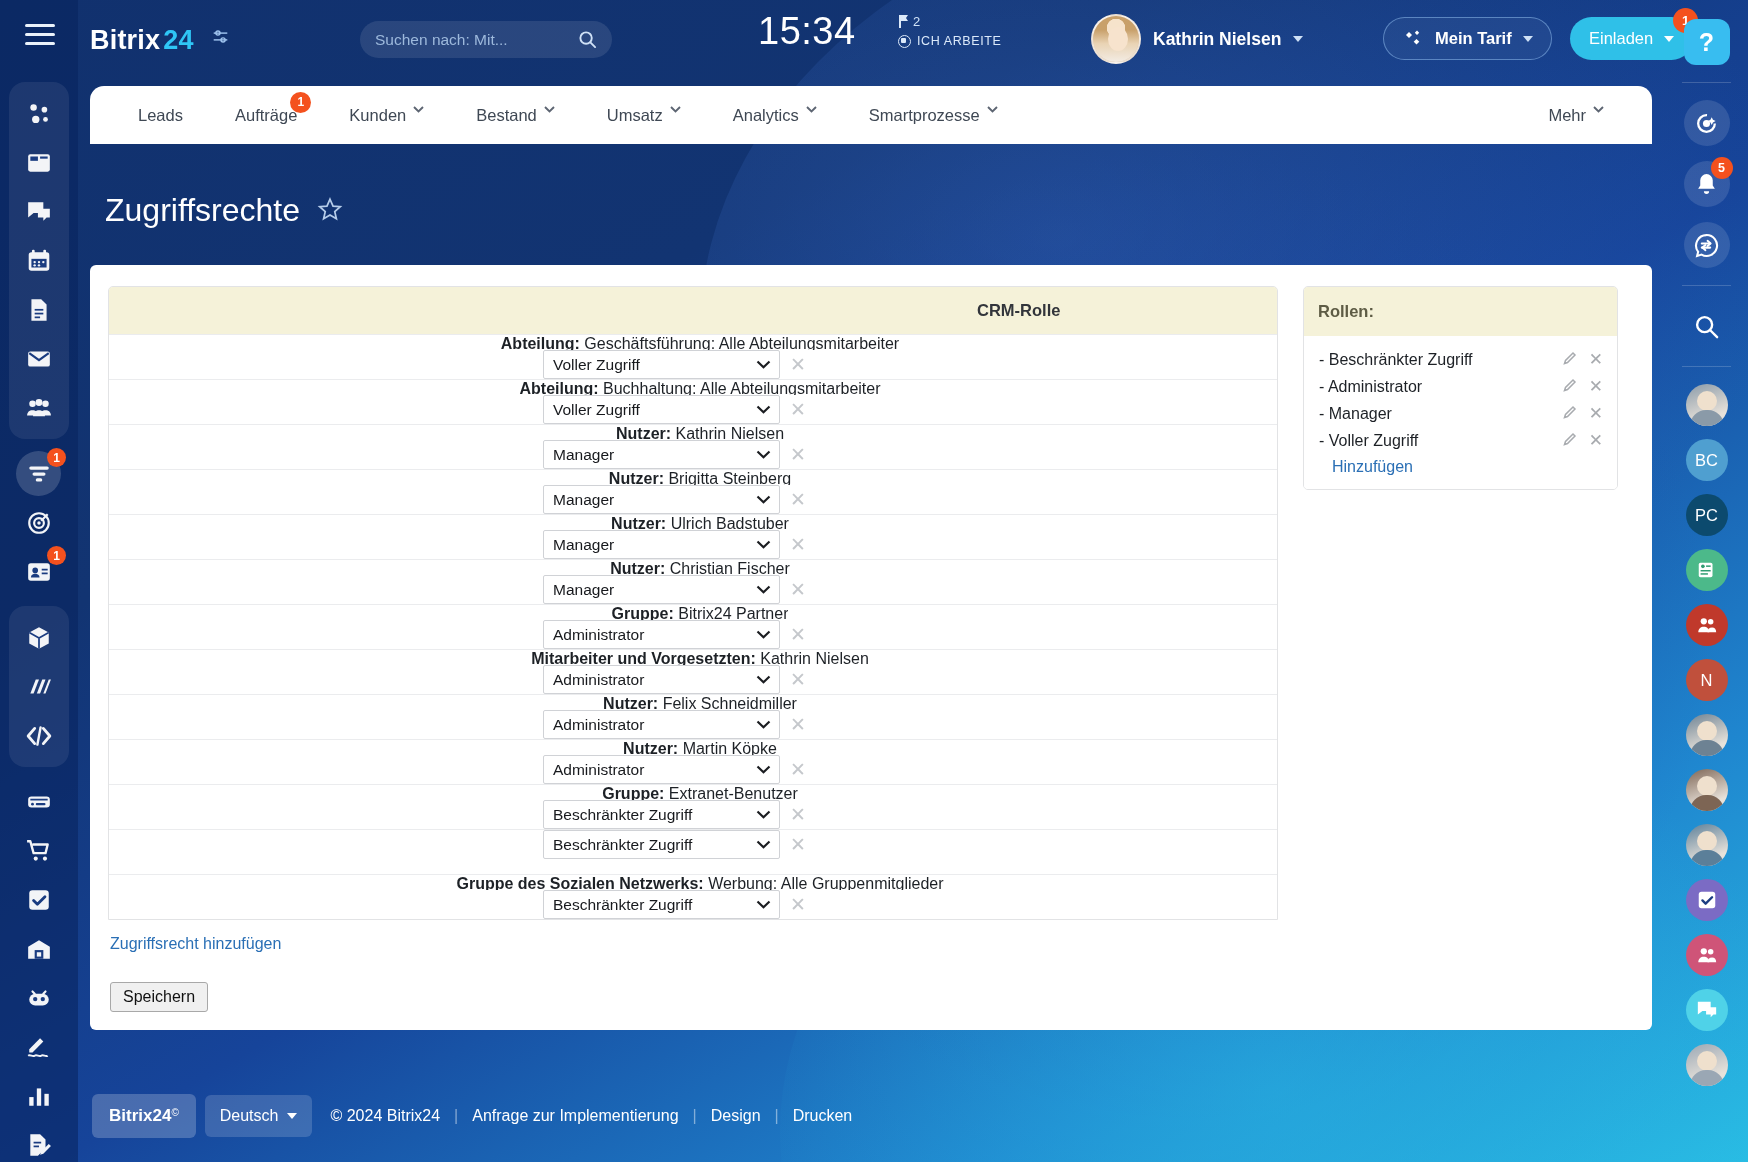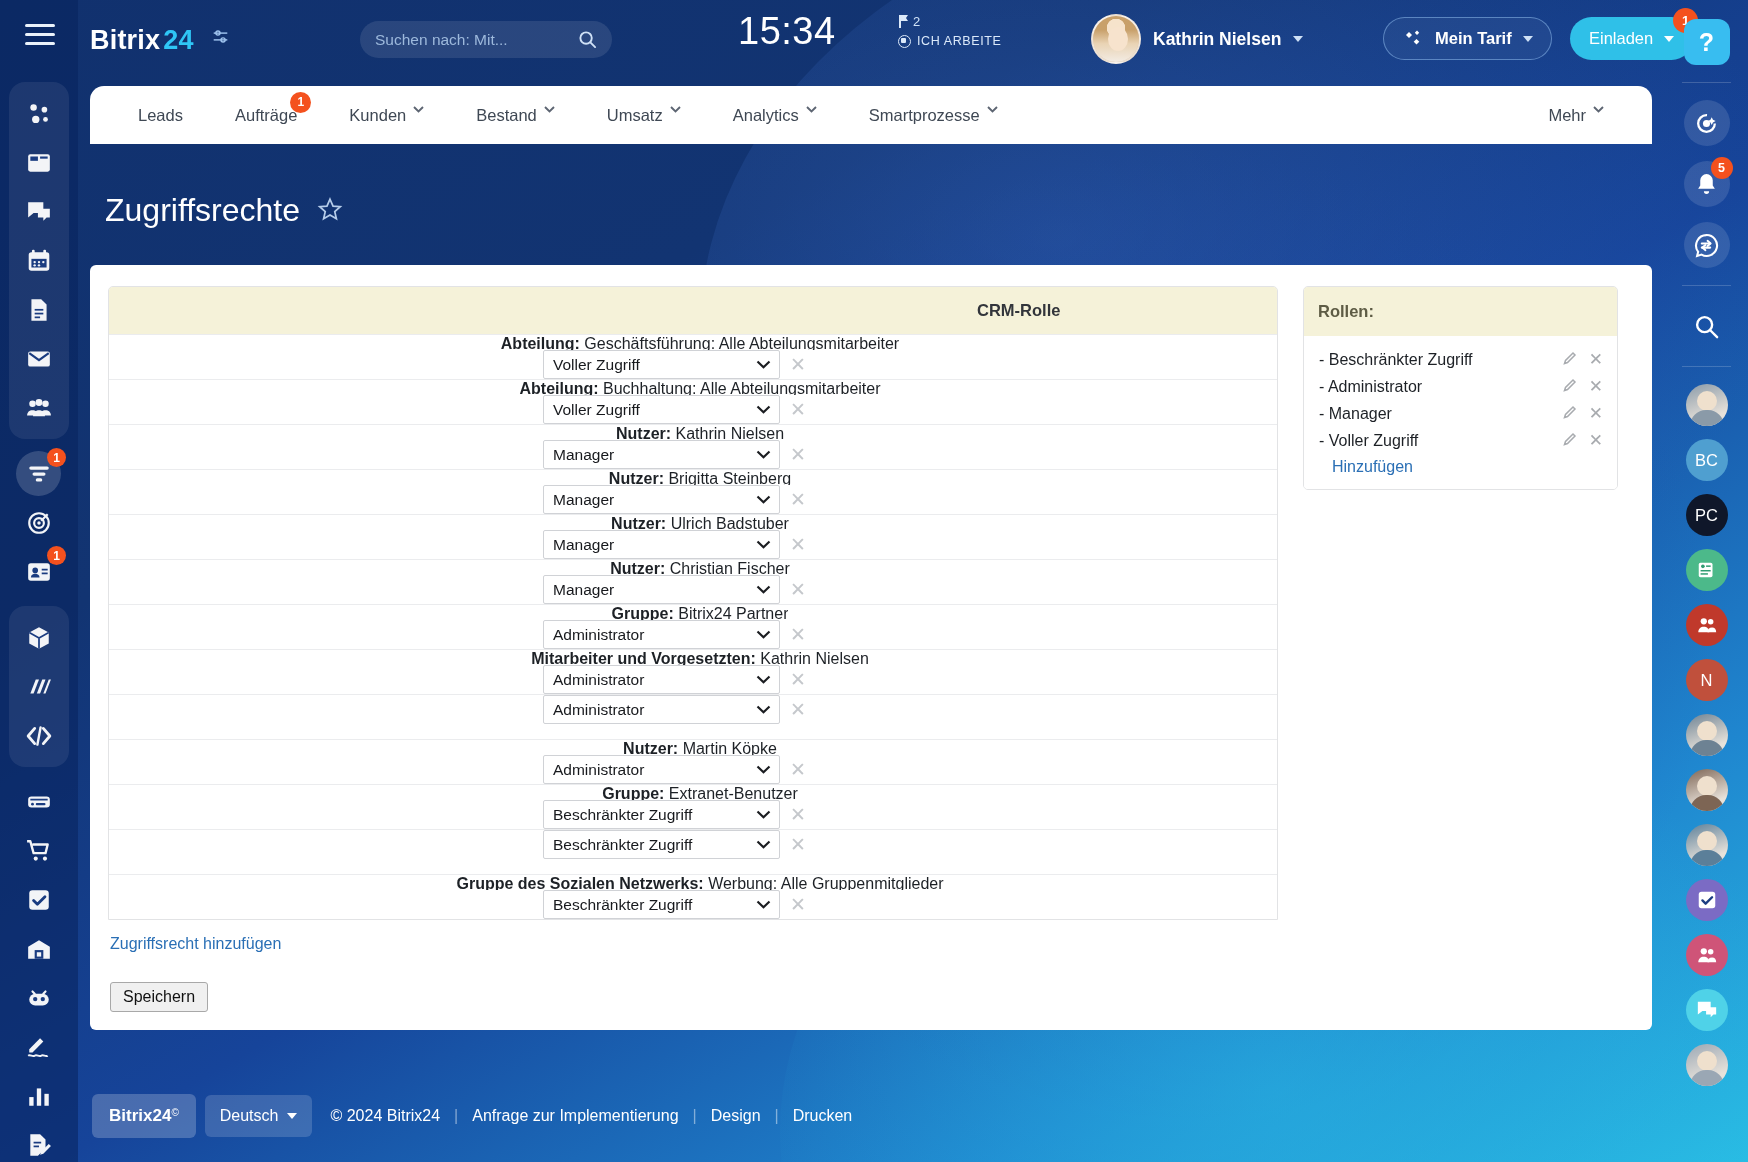--- a/index.html
+++ b/index.html
@@ -64,21 +64,21 @@
     align-items:center; padding: 15px 15px; cursor: text;
   }
   #search input {
     flex:1; background:transparent; border:none; outline:none; color:#cfe1f6;
     font-size:15.5px; font-family: inherit;
   }
   #search input::placeholder { color: #9db9dc; }
   #search .mag { width:19px; height:19px; }
   .mag circle { fill:none; stroke:#cfe1f6; stroke-width:2; }
   .mag line { stroke:#cfe1f6; stroke-width:2; stroke-linecap:round; }
-  #clock { position:absolute; left: 660px; top: 10px; color:#fff; font-size: 38px;
+  #clock { position:absolute; left: 680px; top: 10px; color:#fff; font-size: 38px;
            font-weight:400; letter-spacing:.5px; }
   #work-state { position:absolute; left: 820px; top: 14px; color:#cfe2f7; }
   #work-state .flagrow { display:flex; align-items:center; gap:4px; font-size:13px; }
   #work-state .flagrow svg { width:11px; height:13px; fill:#dce9f9; }
   #work-state .arb { display:flex; align-items:center; gap:6px; margin-top:5px;
       font-size:12.5px; letter-spacing:.6px; color:#dbe9fa; }
   #work-state .arb .dot { width:13px;height:13px;border-radius:50%;border:1.6px solid #dbe9fa;
       display:inline-block; position:relative;}
   #work-state .arb .dot::after{content:"";position:absolute;width:5px;height:5px;border-radius:1px;
       background:#dbe9fa;left:2.4px;top:2.4px;}
@@ -612,20 +612,21 @@
                 <div class="sel">
                   <span>Administrator</span>
                   <svg class="dchev" viewBox="0 0 15 9">
                     <path d="M1.5 1.5L7.5 7.2 13.5 1.5"></path>
                   </svg>
                 </div>
                 <span class="rmx">✕</span>
               </div>
             </div>
             <div class="prow">
+              <div class="c1"><b>Nutzer:</b> <span>Felix Schneidmiller</span></div>
               <div class="c2">
                 <div class="sel">
                   <span>Administrator</span>
                   <svg class="dchev" viewBox="0 0 15 9">
                     <path d="M1.5 1.5L7.5 7.2 13.5 1.5"></path>
                   </svg>
                 </div>
                 <span class="rmx">✕</span>
               </div>
             </div>
@@ -779,21 +780,21 @@
         <line x1="13" y1="13" x2="18.5" y2="18.5" stroke-linecap="round"></line>
       </svg>
   </div>
   <div class="rdiv"></div>
   <div id="pulse-list">
       <div class="ravatar" style="background: linear-gradient(160deg, rgb(138, 154, 168) 0%, rgb(232, 226, 218) 75%);">
         <div style="position:absolute;left:11px;top:7px;width:20px;height:20px;border-radius:50%;background:#efe0cd"></div>
         <div style="position:absolute;left:4px;bottom:0;width:34px;height:16px;border-radius:17px 17px 0 0;background:#8a9aa8"></div>
       </div>
       <div class="rtxt" style="background: rgb(79, 159, 208);">BC</div>
-      <div class="rtxt" style="background: #0f172a;">PC</div>
+      <div class="rtxt" style="background: #0c4a6e;">PC</div>
       <div class="ricon" style="background: rgb(76, 185, 138);">
         <svg class="" viewBox="0 0 24 24">
           <rect x="3" y="4" width="15" height="16" rx="2"></rect>
           <circle cx="7.5" cy="8" r="2" fill="#2f9c72"></circle>
           <rect x="11" y="7" width="5" height="1.6" fill="#2f9c72"></rect>
           <rect x="5" y="12" width="11" height="1.6" fill="#2f9c72"></rect>
           <rect x="5" y="15.5" width="8" height="1.6" fill="#2f9c72"></rect>
         </svg>
       </div>
       <div class="ricon" style="background: rgb(192, 57, 43);">

